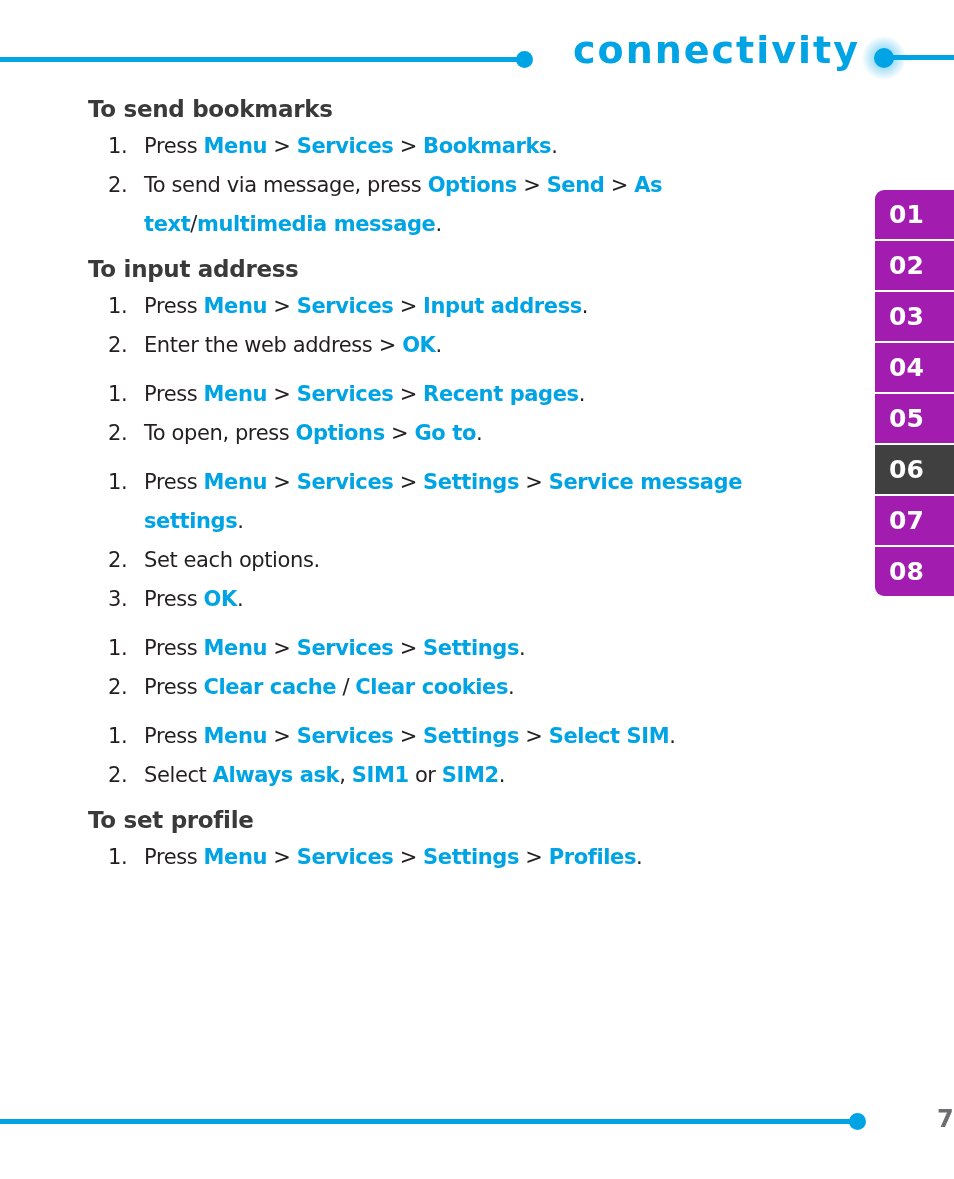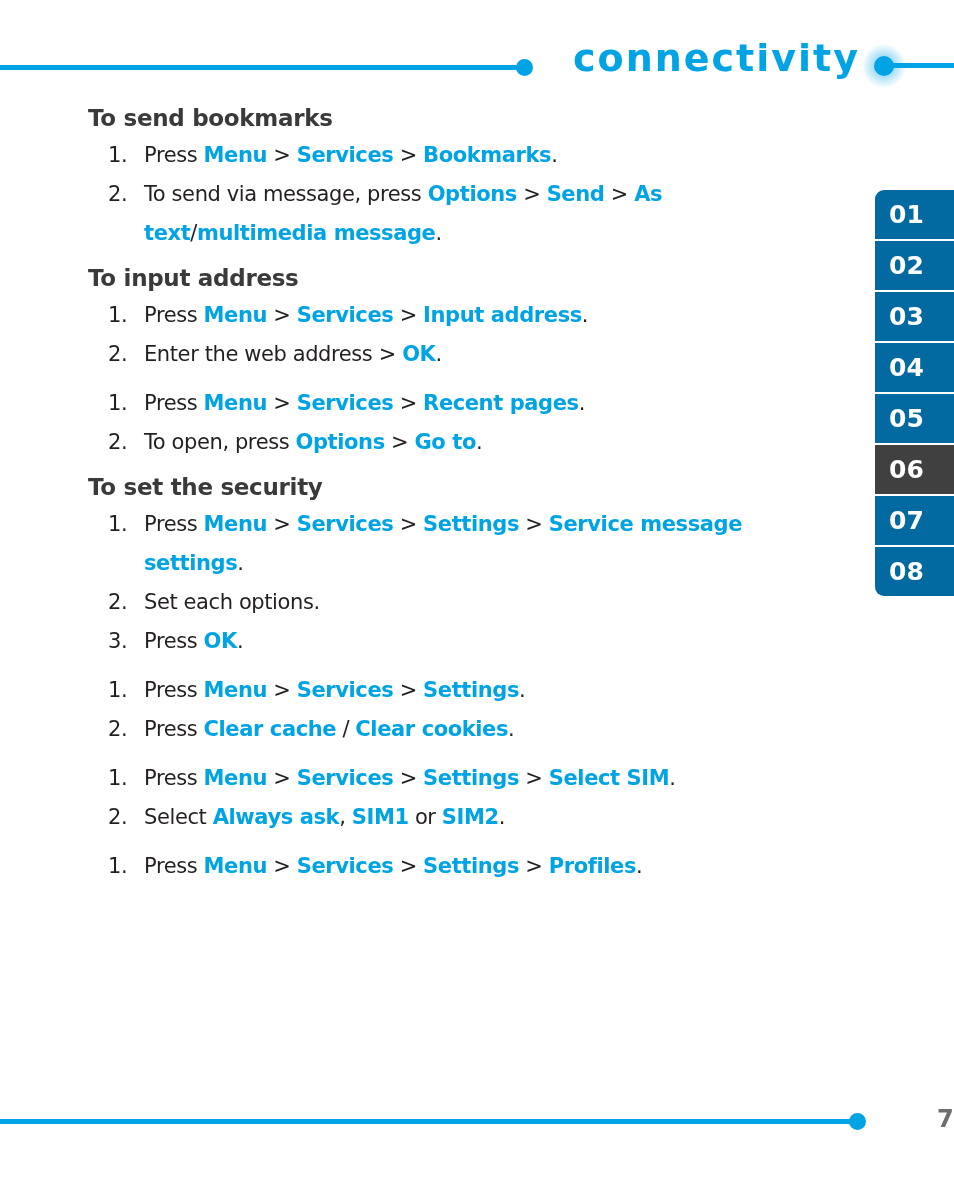--- a/index.html
+++ b/index.html
@@ -12,21 +12,21 @@
     height: 1179px;
     position: relative;
     font-family: "Liberation Sans", sans-serif;
     overflow: hidden;
   }
 
   
   .header {
     position: absolute;
     left: 0;
-    top: 8px;
+    top: 0;
     width: 954px;
     height: 92px;
   }
   .header-line-left {
     position: absolute;
     left: 0;
     top: 57px;
     width: 520px;
     height: 5px;
     background: #00A4E4;
@@ -78,21 +78,21 @@
     top: 55px;
     width: 62px;
     height: 5px;
     background: #00A4E4;
   }
 
   
   .content {
     position: absolute;
     left: 88px;
-    top: 103px;
+    top: 94px;
     width: 760px;
   }
   .section { margin-bottom: 10px; }
   .section-title {
     font-family: "DejaVu Sans", sans-serif;
     font-size: 23px;
     font-weight: bold;
     color: #3a3a3a;
     margin: 0 0 3px 0;
     line-height: 30px;
@@ -131,21 +131,21 @@
   
   .tabs {
     position: absolute;
     left: 875px;
     top: 190px;
     width: 79px;
   }
   .tab {
     width: 79px;
     height: 49px;
-    background: #0369a1;
+    background: #a21caf;
     color: #ffffff;
     font-family: "DejaVu Sans", sans-serif;
     font-size: 25px;
     font-weight: bold;
     line-height: 49px;
     padding-left: 14px;
     box-sizing: border-box;
     margin-bottom: 2px;
   }
   .tab.first { border-top-left-radius: 9px; }
@@ -216,40 +216,40 @@
         <li><span class="num">2.</span><span class="gt">Enter the web address &gt; </span><span class="k">OK</span><span class="gt">.</span></li>
       </ol>
     </div>
     <div class="section">
       <ol class="steps">
         <li><span class="num">1.</span><span class="gt">Press </span><span class="k">Menu</span><span class="gt"> &gt; </span><span class="k">Services</span><span class="gt"> &gt; </span><span class="k">Recent pages</span><span class="gt">.</span></li>
         <li><span class="num">2.</span><span class="gt">To open, press </span><span class="k">Options</span><span class="gt"> &gt; </span><span class="k">Go to</span><span class="gt">.</span></li>
       </ol>
     </div>
     <div class="section">
-      <div class="section-title">To set the security</div>
       <ol class="steps">
         <li><span class="num">1.</span><span class="gt">Press </span><span class="k">Menu</span><span class="gt"> &gt; </span><span class="k">Services</span><span class="gt"> &gt; </span><span class="k">Settings</span><span class="gt"> &gt; </span><span class="k">Service message settings</span><span class="gt">.</span></li>
         <li><span class="num">2.</span><span class="gt">Set each options.</span></li>
         <li><span class="num">3.</span><span class="gt">Press </span><span class="k">OK</span><span class="gt">.</span></li>
       </ol>
     </div>
     <div class="section">
       <ol class="steps">
         <li><span class="num">1.</span><span class="gt">Press </span><span class="k">Menu</span><span class="gt"> &gt; </span><span class="k">Services</span><span class="gt"> &gt; </span><span class="k">Settings</span><span class="gt">.</span></li>
         <li><span class="num">2.</span><span class="gt">Press </span><span class="k">Clear cache</span><span class="gt"> / </span><span class="k">Clear cookies</span><span class="gt">.</span></li>
       </ol>
     </div>
     <div class="section">
       <ol class="steps">
         <li><span class="num">1.</span><span class="gt">Press </span><span class="k">Menu</span><span class="gt"> &gt; </span><span class="k">Services</span><span class="gt"> &gt; </span><span class="k">Settings</span><span class="gt"> &gt; </span><span class="k">Select SIM</span><span class="gt">.</span></li>
         <li><span class="num">2.</span><span class="gt">Select </span><span class="k">Always ask</span><span class="gt">, </span><span class="k">SIM1</span><span class="gt"> or </span><span class="k">SIM2</span><span class="gt">.</span></li>
       </ol>
     </div>
     <div class="section">
+      <div class="section-title">To set profile</div>
       <ol class="steps">
         <li><span class="num">1.</span><span class="gt">Press </span><span class="k">Menu</span><span class="gt"> &gt; </span><span class="k">Services</span><span class="gt"> &gt; </span><span class="k">Settings</span><span class="gt"> &gt; </span><span class="k">Profiles</span><span class="gt">.</span></li>
       </ol>
     </div>
   </div>
 
 <div class="tabs">
     <div class="tab first">01</div>
     <div class="tab">02</div>
     <div class="tab">03</div>

